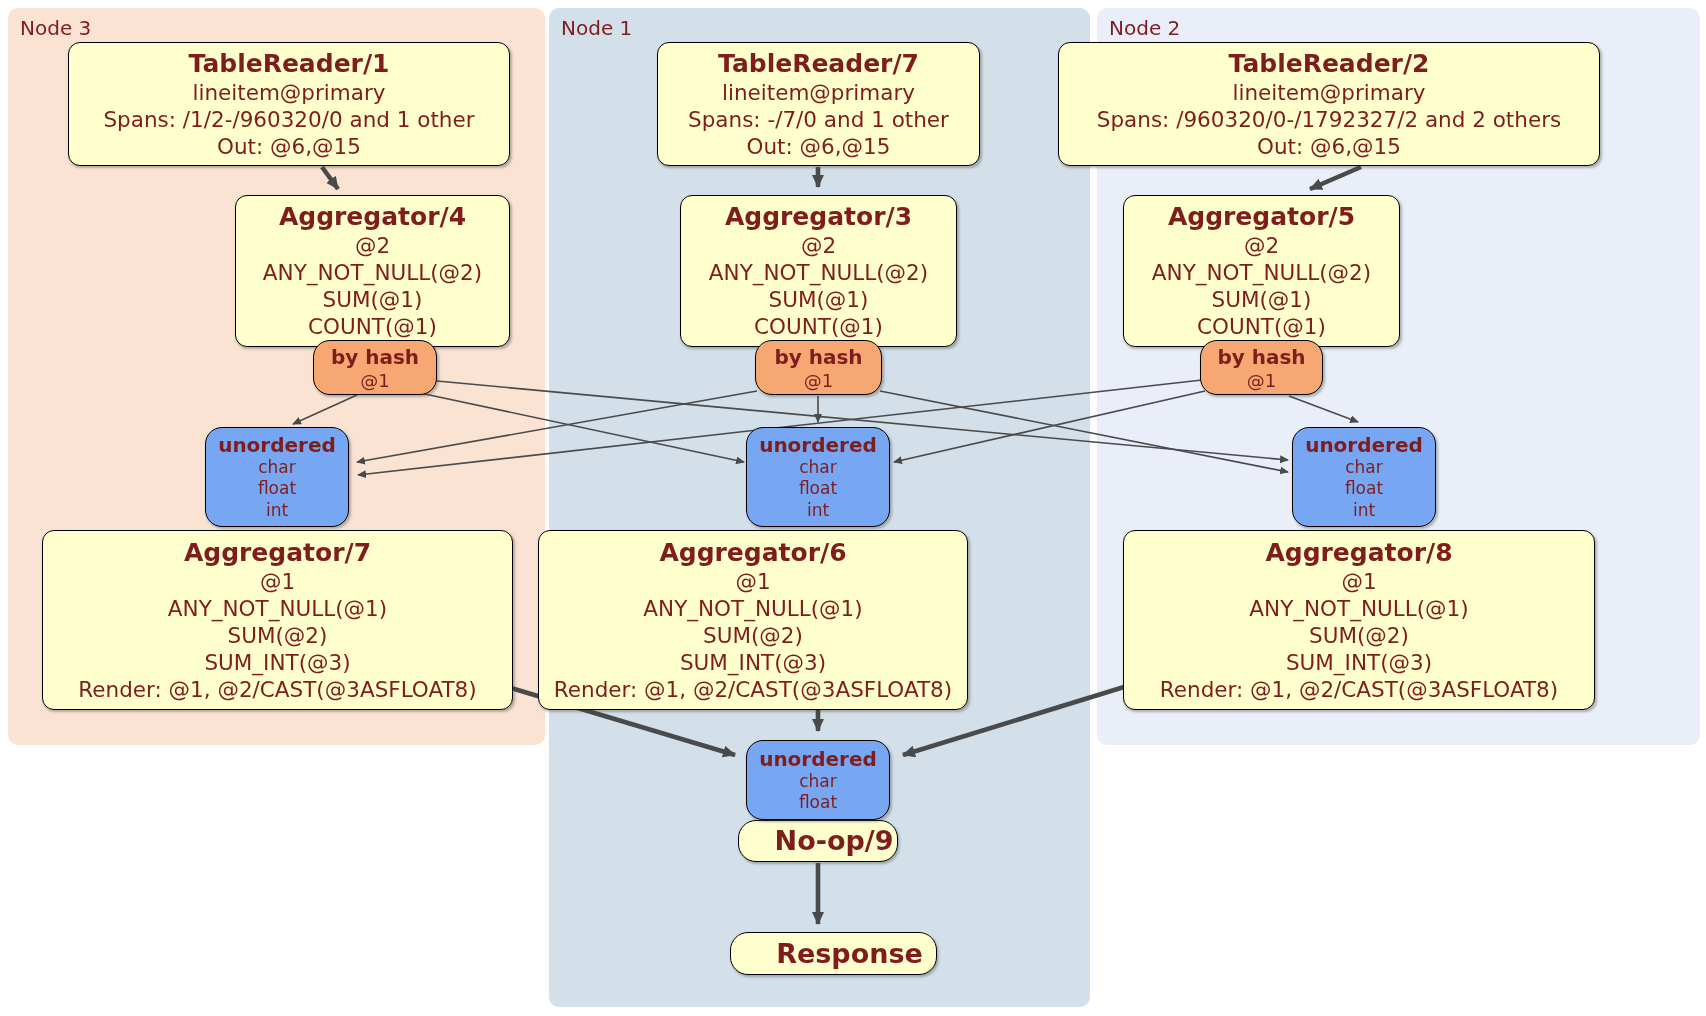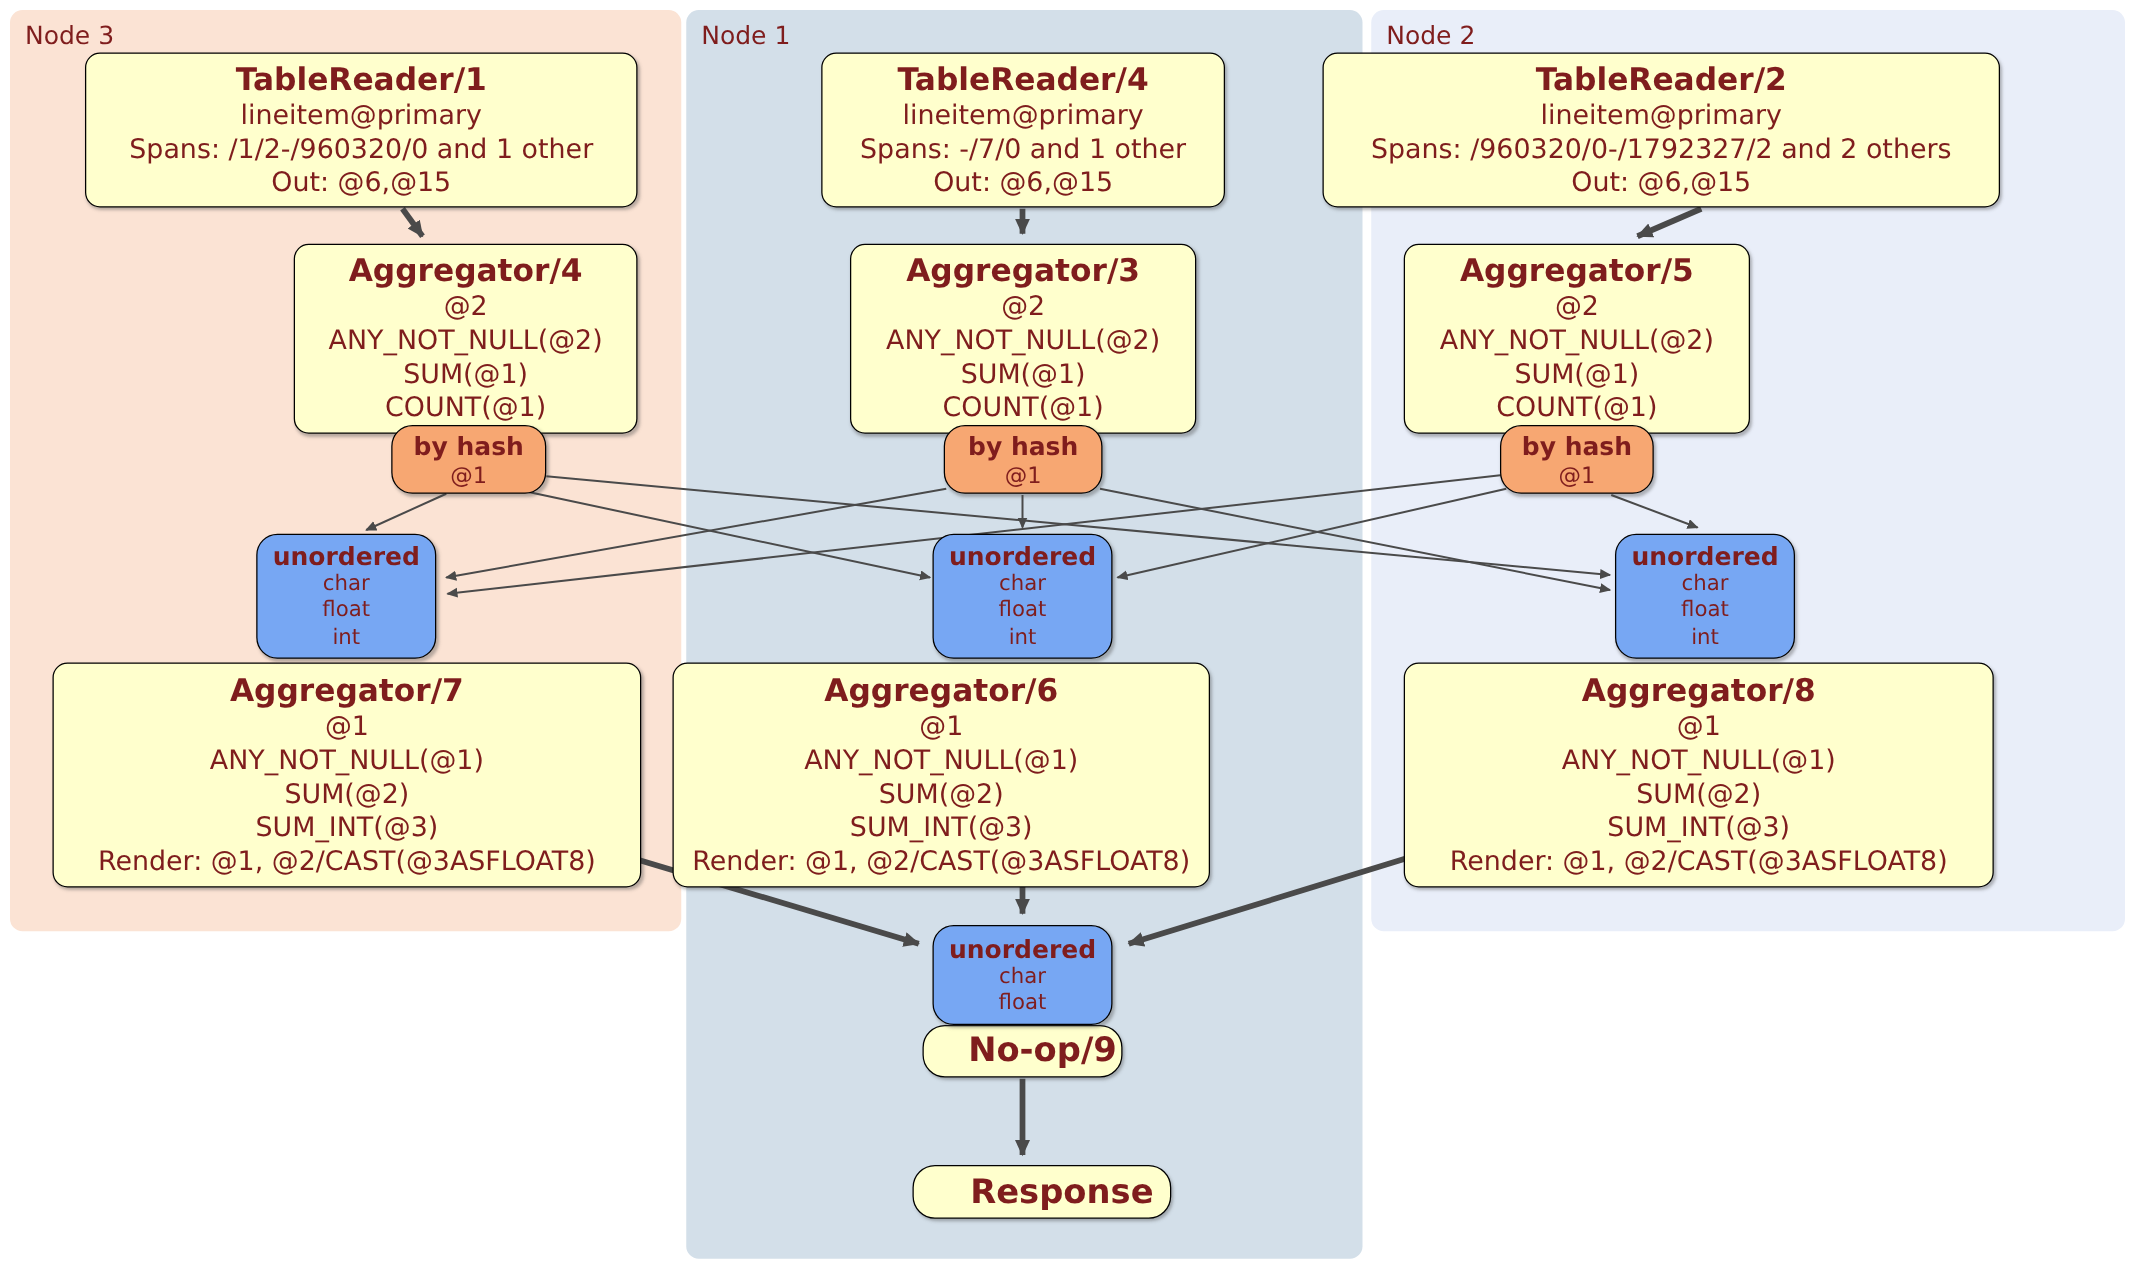--- a/index.html
+++ b/index.html
@@ -78,21 +78,21 @@
       <line x1="818" y1="863" x2="818" y2="924" class="thick" marker-end="url(#ah-thick)"></line>
     </svg>
 
   <div class="box" style="left:68px;top:42px;width:442px;height:124px">
     <div class="title">TableReader/1</div>
     <div class="ln">lineitem@primary</div>
     <div class="ln">Spans: /1/2-/960320/0 and 1 other</div>
     <div class="ln">Out: @6,@15</div>
   </div>
   <div class="box" style="left:657px;top:42px;width:323px;height:124px">
-    <div class="title">TableReader/4</div>
+    <div class="title">TableReader/7</div>
     <div class="ln">lineitem@primary</div>
     <div class="ln">Spans: -/7/0 and 1 other</div>
     <div class="ln">Out: @6,@15</div>
   </div>
   <div class="box" style="left:1058px;top:42px;width:542px;height:124px">
     <div class="title">TableReader/2</div>
     <div class="ln">lineitem@primary</div>
     <div class="ln">Spans: /960320/0-/1792327/2 and 2 others</div>
     <div class="ln">Out: @6,@15</div>
   </div>

